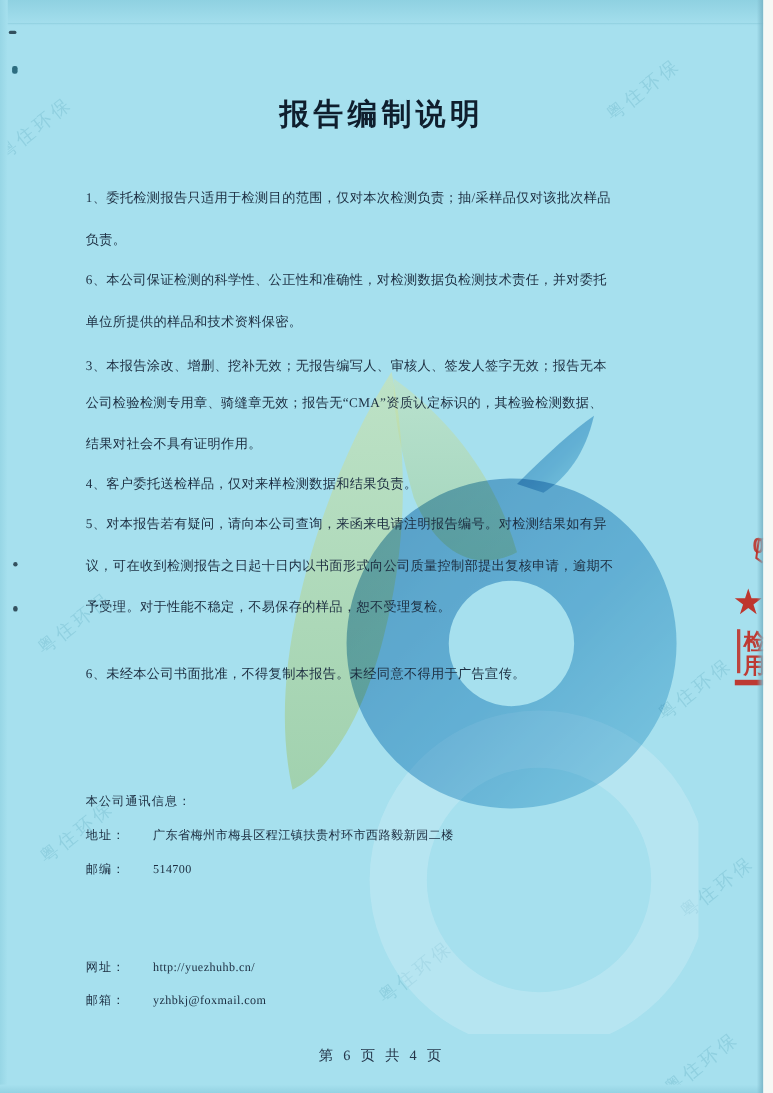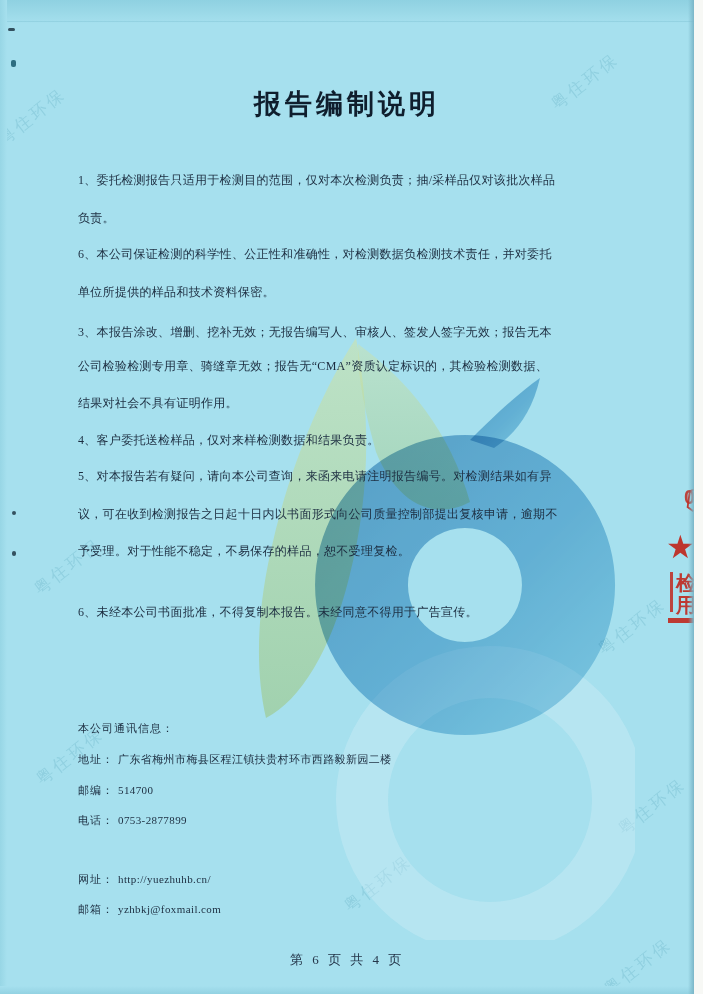--- a/index.html
+++ b/index.html
@@ -38,21 +38,21 @@
     position:absolute;left:0;top:86px;width:694px;text-align:center;
     font-size:27px;font-weight:700;letter-spacing:4px;color:#0f1e2d;
     font-family:"Liberation Sans","DejaVu Sans",sans-serif;
   }
   .bline{
     position:absolute;left:78px;white-space:nowrap;
     font-size:12px;color:#1c2d40;letter-spacing:.3px;
   }
   .contact-row{position:absolute;left:78px;white-space:nowrap;font-size:11px;color:#1c2d40;}
   .contact-row .lbl{letter-spacing:1px;}
-  .contact-row .val{margin-left:4px;letter-spacing:.4px;}
+  .contact-row .val{margin-left:25px;letter-spacing:.4px;}
   .footer{
     position:absolute;left:0;top:951px;width:694px;text-align:center;
     font-size:13px;letter-spacing:3px;color:#25364a;
   }
 
   
   .stamp{position:absolute;left:650px;top:470px;width:44px;height:170px;overflow:hidden;
     color:#c0281e;font-family:"Liberation Sans","DejaVu Sans",sans-serif;}
   .stamp .frag{position:absolute;white-space:nowrap;}
   .stamp .bracket-top{left:22px;top:12px;font-size:26px;font-weight:700;transform:rotate(8deg);opacity:.9;}
@@ -126,23 +126,20 @@
 
   <div class="contact-row" style="top:721px">
     <span class="lbl">本公司通讯信息：</span>
   </div>
   <div class="contact-row" style="top:752px">
     <span class="lbl">地址：</span><span class="val">广东省梅州市梅县区程江镇扶贵村环市西路毅新园二楼</span>
   </div>
   <div class="contact-row" style="top:783px">
     <span class="lbl">邮编：</span><span class="val">514700</span>
   </div>
-  <div class="contact-row" style="top:813px">
-    <span class="lbl">电话：</span><span class="val">0753-2877899</span>
-  </div>
   <div class="contact-row" style="top:872px">
     <span class="lbl">网址：</span><span class="val">http://yuezhuhb.cn/</span>
   </div>
   <div class="contact-row" style="top:902px">
     <span class="lbl">邮箱：</span><span class="val">yzhbkj@foxmail.com</span>
   </div>
 
   <div class="footer">第 6 页 共 4 页</div>
 
   <div class="stamp">

